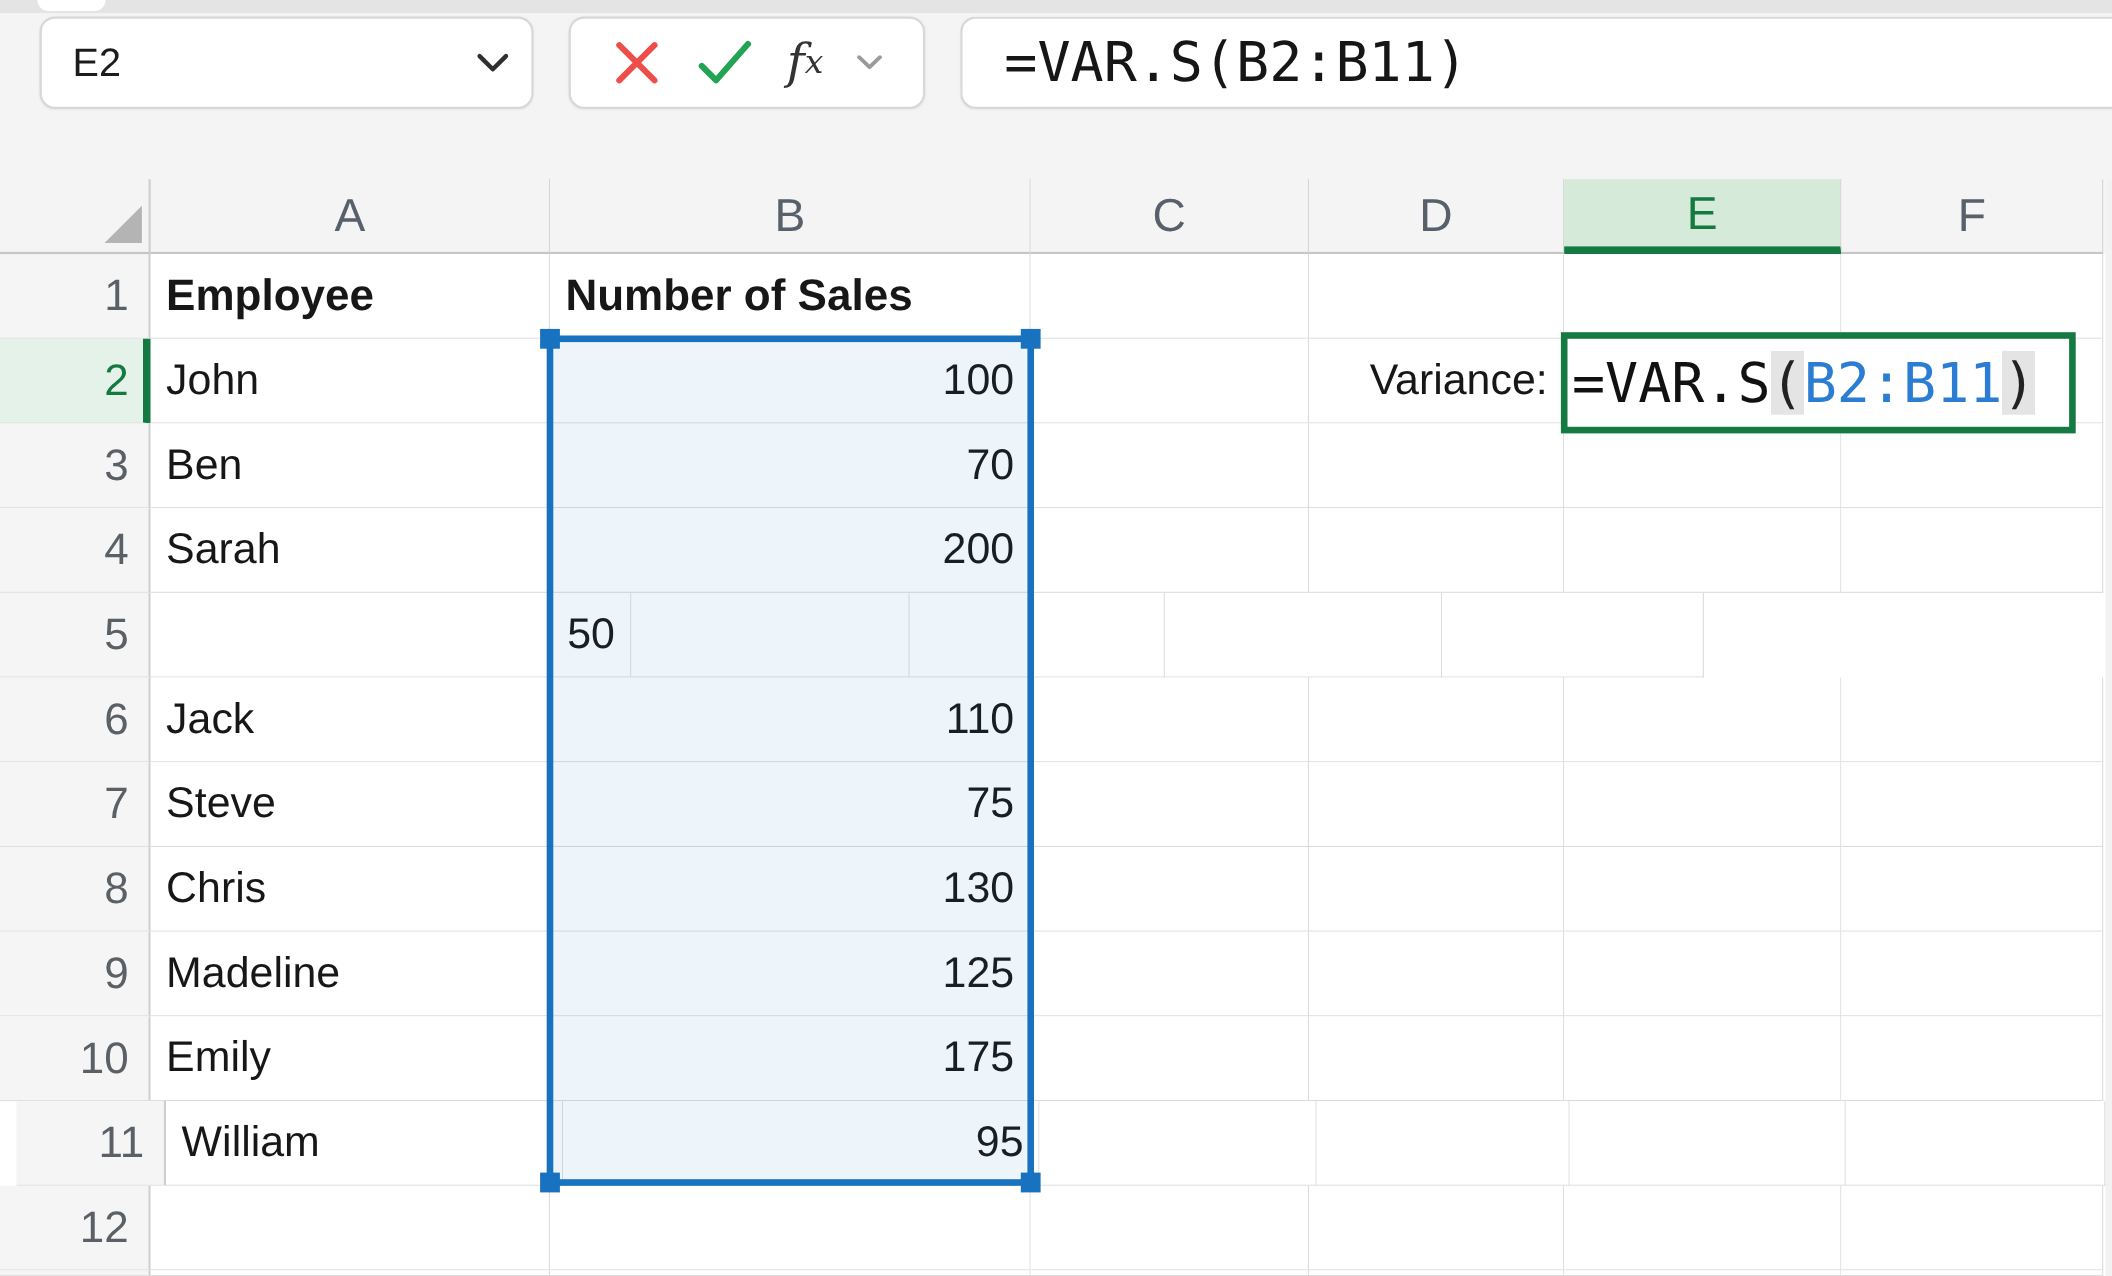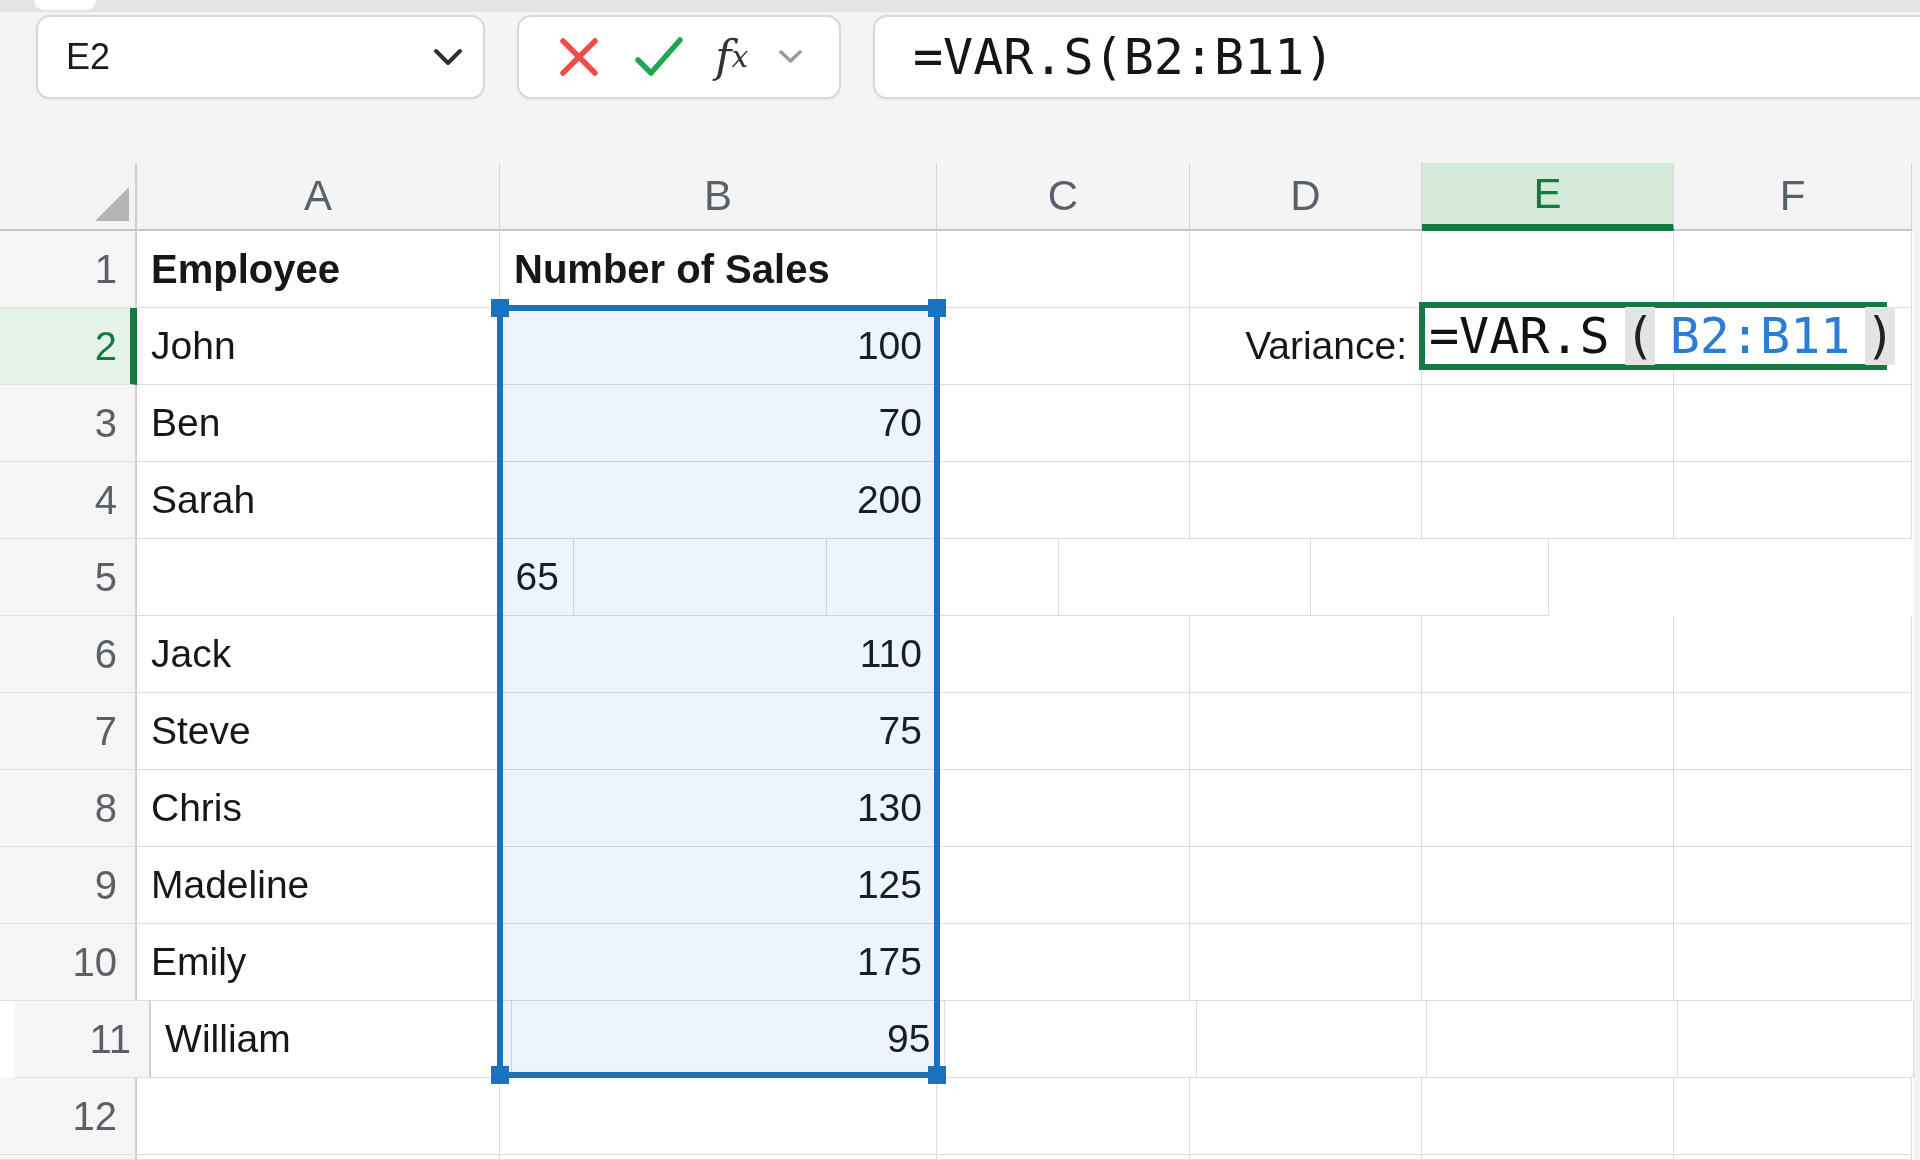--- a/index.html
+++ b/index.html
@@ -75,26 +75,26 @@
     box-sizing:border-box;z-index:5;pointer-events:none;
   }
   .handle{position:absolute;width:18px;height:18px;background:var(--sel-blue);pointer-events:auto;}
   .handle.tl{left:-12px;top:-12px;}
   .handle.tr{right:-12px;top:-12px;}
   .handle.bl{left:-12px;bottom:-12px;}
   .handle.br{right:-12px;bottom:-12px;}
 
   
   .cell-editor{
-    position:absolute;left:1419px;top:139px;width:468px;height:68px;
+    position:absolute;left:1419px;top:139px;width:468px;height:92px;
     background:#ffffff;border:6px solid var(--accent-green);
     box-sizing:border-box;z-index:6;
     display:flex;align-items:center;
     font-family:"DejaVu Sans Mono", monospace;font-size:50px;color:#111111;
-    white-space:nowrap;padding-left:4px;gap:15px;
+    white-space:nowrap;padding-left:4px;
   }
   .tok-paren{background:#e4e4e4;color:#222222;}
   .tok-ref{color:var(--ref-blue);}
 </style>
 </head>
 <body>
 
 <div class="top-strip">
   <div class="ribbon-remnant"></div>
 </div>
@@ -182,21 +182,21 @@
         <div class="rowheader" style="width: 137px;">4</div>
         <div class="cell" style="width: 363px;">Sarah</div>
         <div class="cell right" style="width: 437px;">200</div>
         <div class="cell" style="width: 253px;"></div>
         <div class="cell" style="width: 232px;"></div>
         <div class="cell" style="width: 252px;"></div>
         <div class="cell" style="width: 238px;"></div>
       </div>
       <div class="grid-row" style="height: 77px;">
         <div class="rowheader" style="width: 137px;">5</div>
-        <div class="cell right" style="width: 437px;">65</div>
+        <div class="cell right" style="width: 437px;">50</div>
         <div class="cell" style="width: 253px;"></div>
         <div class="cell" style="width: 232px;"></div>
         <div class="cell" style="width: 252px;"></div>
         <div class="cell" style="width: 238px;"></div>
       </div>
       <div class="grid-row" style="height: 77px;">
         <div class="rowheader" style="width: 137px;">6</div>
         <div class="cell" style="width: 363px;">Jack</div>
         <div class="cell right" style="width: 437px;">110</div>
         <div class="cell" style="width: 253px;"></div>

